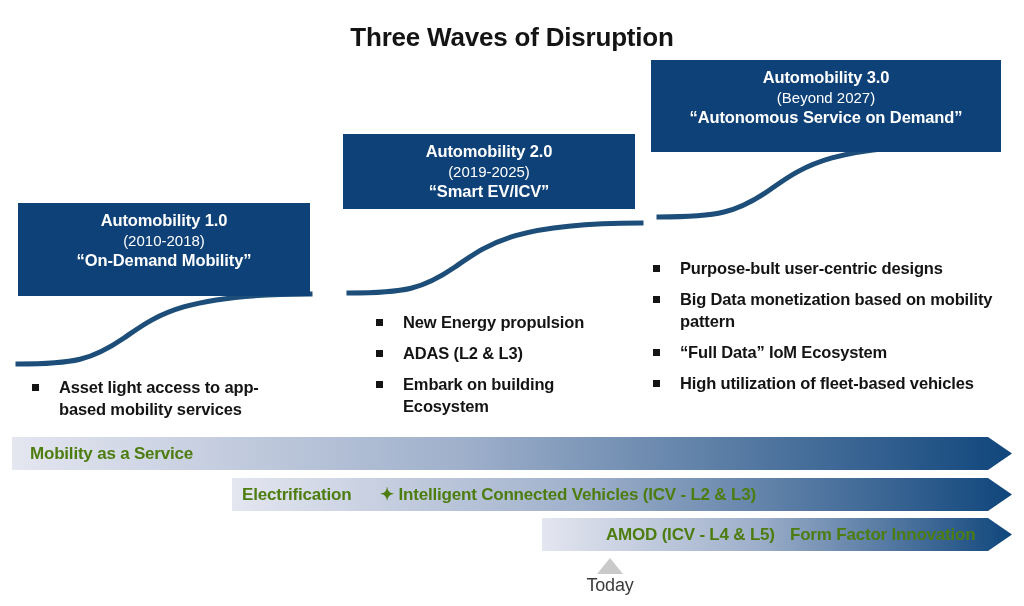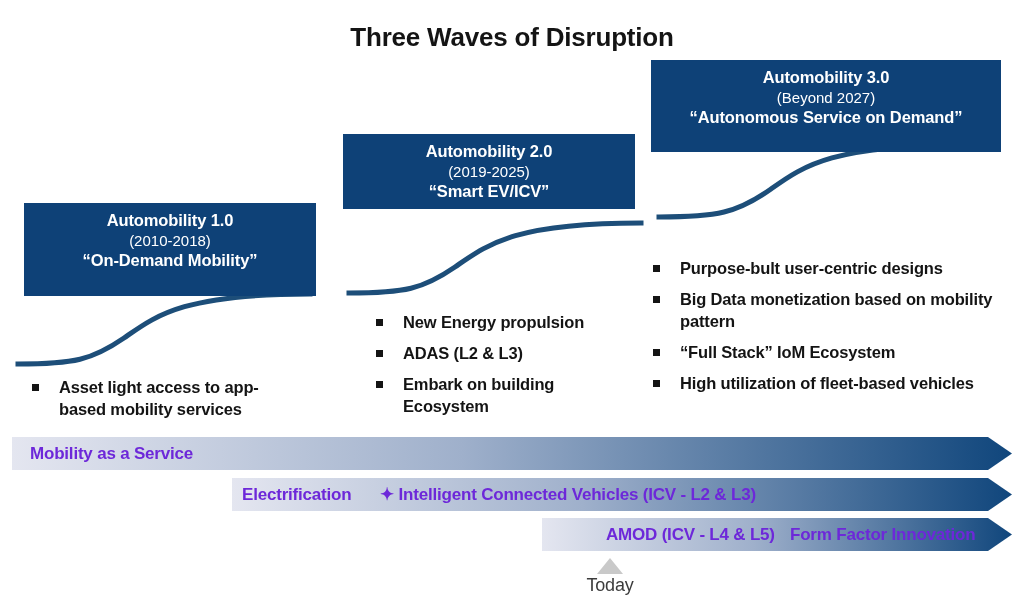--- a/index.html
+++ b/index.html
@@ -50,21 +50,21 @@
   .phase-box .pb-years {
     font-size: 15px;
     font-weight: normal;
   }
   .phase-box .pb-tag {
     font-size: 16.5px;
     font-weight: bold;
     letter-spacing: -0.1px;
   }
 
-  #box1 { left: 24px;  top: 203px; width: 292px; height: 93px; text-align: center; }
+  #box1 { left: 18px;  top: 203px; width: 292px; height: 93px; text-align: center; }
   #box2 { left: 343px; top: 134px; width: 292px; height: 75px; }
   #box3 { left: 651px; top: 60px;  width: 350px; height: 92px; }
 
   
   .scurve { position: absolute; }
   #curve1 { left: 14px;  top: 286px; }
   #curve2 { left: 345px; top: 215px; }
   #curve3 { left: 655px; top: 137px; }
 
   
@@ -94,21 +94,21 @@
   #bullets1 { left: 32px;  top: 377px; width: 268px; }
   #bullets2 { left: 376px; top: 312px; width: 250px; }
   #bullets3 { left: 653px; top: 258px; width: 352px; }
 
   
   .band {
     position: absolute;
     height: 33px;
     display: flex;
     align-items: center;
-    color: #6d28d9;
+    color: #4d7c0f;
     font-size: 17px;
     font-weight: bold;
     letter-spacing: -0.2px;
     white-space: nowrap;
   }
   .band-svg {
     position: absolute;
     left: 0;
     top: 0;
   }
@@ -215,21 +215,21 @@
     <div class="bullet-row">
       <span class="bullet-mark"></span>
       <span class="bullet-text">Purpose-bult user-centric designs</span>
     </div>
     <div class="bullet-row">
       <span class="bullet-mark"></span>
       <span class="bullet-text">Big Data monetization based on mobility pattern</span>
     </div>
     <div class="bullet-row">
       <span class="bullet-mark"></span>
-      <span class="bullet-text">“Full Stack” IoM Ecosystem</span>
+      <span class="bullet-text">“Full Data” IoM Ecosystem</span>
     </div>
     <div class="bullet-row">
       <span class="bullet-mark"></span>
       <span class="bullet-text">High utilization of fleet-based vehicles</span>
     </div>
   </div>
 
   <div class="band" id="band1">
     <svg class="band-svg" width="1000" height="33" viewBox="0 0 1000 33" preserveAspectRatio="none">
       <defs>

